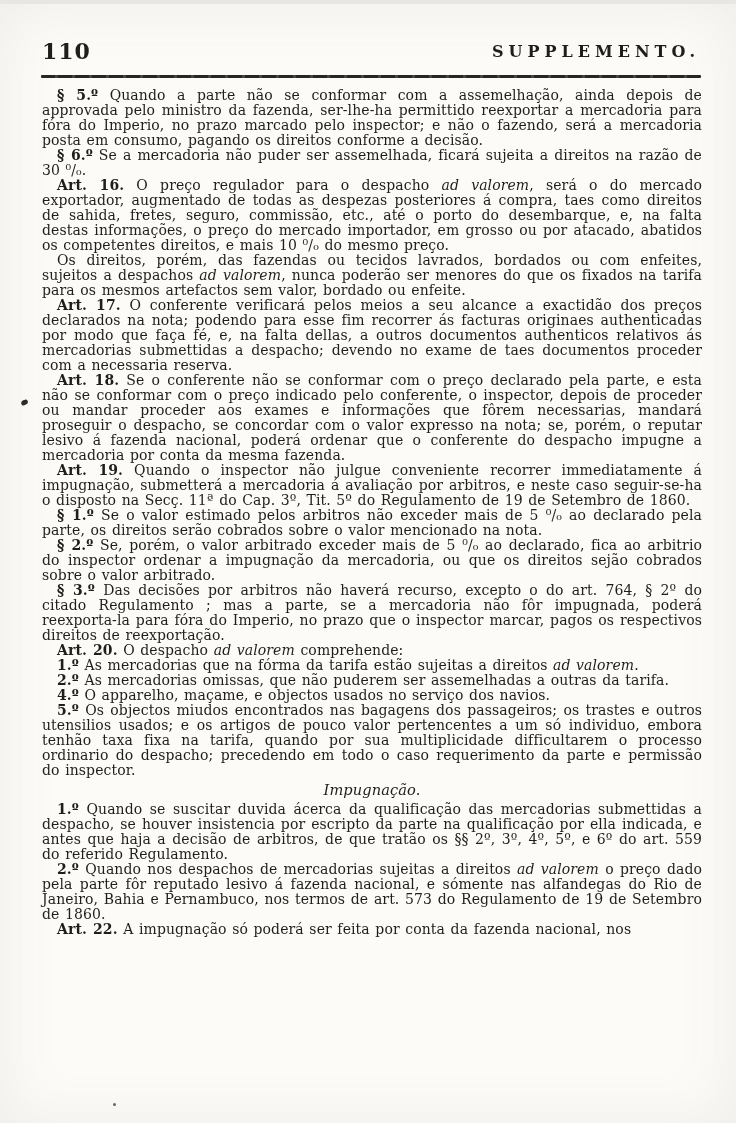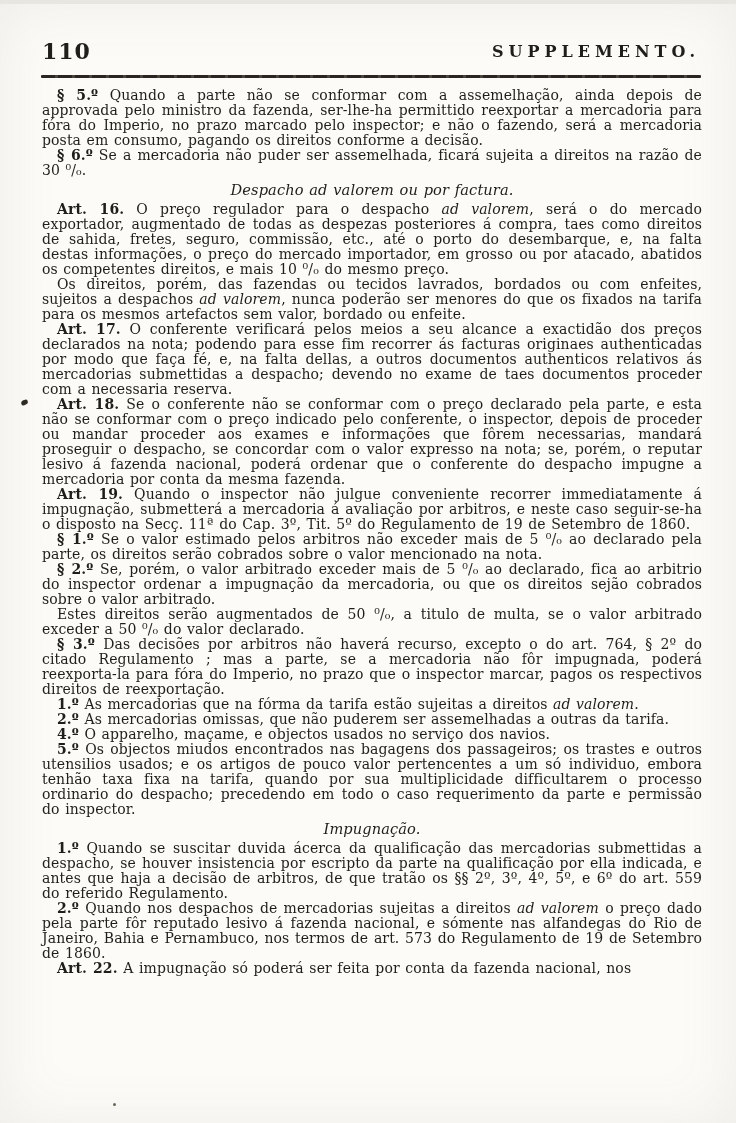--- a/index.html
+++ b/index.html
@@ -106,40 +106,39 @@
   </header>
 
   <div class="header-rule"></div>
 
   <main class="body-text">
 
     <p class="para"><b>§ 5.º</b><span> Quando a parte não se conformar com a assemelhação, ainda depois de approvada pelo ministro da fazenda, ser-lhe-ha permittido reexportar a mercadoria para fóra do Imperio, no prazo marcado pelo inspector; e não o fazendo, será a mercadoria posta em consumo, pagando os direitos conforme a decisão.</span></p>
 
     <p class="para"><b>§ 6.º</b><span> Se a mercadoria não puder ser assemelhada, ficará sujeita a direitos na razão de 30 ⁰/₀.</span></p>
 
-    <p class="para section-heading"><i>Despacho ad valorem ou por factura.</i></p>
 
     <p class="para"><b>Art. 16.</b><span> O preço regulador para o despacho </span><i>ad valorem</i><span>, será o do mercado exportador, augmentado de todas as despezas posteriores á compra, taes como direitos de sahida, fretes, seguro, commissão, etc., até o porto do desembarque, e, na falta destas informações, o preço do mercado importador, em grosso ou por atacado, abatidos os competentes direitos, e mais 10 ⁰/₀ do mesmo preço.</span></p>
 
     <p class="para"><span>Os direitos, porém, das fazendas ou tecidos lavrados, bordados ou com enfeites, sujeitos a despachos </span><i>ad valorem</i><span>, nunca poderão ser menores do que os fixados na tarifa para os mesmos artefactos sem valor, bordado ou enfeite.</span></p>
 
     <p class="para"><b>Art. 17.</b><span> O conferente verificará pelos meios a seu alcance a exactidão dos preços declarados na nota; podendo para esse fim recorrer ás facturas originaes authenticadas por modo que faça fé, e, na falta dellas, a outros documentos authenticos relativos ás mercadorias submettidas a despacho; devendo no exame de taes documentos proceder com a necessaria reserva.</span></p>
 
     <p class="para"><b>Art. 18.</b><span> Se o conferente não se conformar com o preço declarado pela parte, e esta não se conformar com o preço indicado pelo conferente, o inspector, depois de proceder ou mandar proceder aos exames e informações que fôrem necessarias, mandará proseguir o despacho, se concordar com o valor expresso na nota; se, porém, o reputar lesivo á fazenda nacional, poderá ordenar que o conferente do despacho impugne a mercadoria por conta da mesma fazenda.</span></p>
 
     <p class="para"><b>Art. 19.</b><span> Quando o inspector não julgue conveniente recorrer immediatamente á impugnação, submetterá a mercadoria á avaliação por arbitros, e neste caso seguir-se-ha o disposto na Secç. 11ª do Cap. 3º, Tit. 5º do Regulamento de 19 de Setembro de 1860.</span></p>
 
     <p class="para"><b>§ 1.º</b><span> Se o valor estimado pelos arbitros não exceder mais de 5 ⁰/₀ ao declarado pela parte, os direitos serão cobrados sobre o valor mencionado na nota.</span></p>
 
     <p class="para"><b>§ 2.º</b><span> Se, porém, o valor arbitrado exceder mais de 5 ⁰/₀ ao declarado, fica ao arbitrio do inspector ordenar a impugnação da mercadoria, ou que os direitos sejão cobrados sobre o valor arbitrado.</span></p>
 
-    <p class="para"><span>Estes direitos serão augmentados de 50 ⁰/₀, a titulo de multa, se o valor arbitrado exceder a 50 ⁰/₀ do valor declarado.</span></p>
 
     <p class="para"><b>§ 3.º</b><span> Das decisões por arbitros não haverá recurso, excepto o do art. 764, § 2º do citado Regulamento ; mas a parte, se a mercadoria não fôr impugnada, poderá reexporta-la para fóra do Imperio, no prazo que o inspector marcar, pagos os respectivos direitos de reexportação.</span></p>
 
+    <p class="para"><b>Art. 20.</b><span> O despacho </span><i>ad valorem</i><span> comprehende:</span></p>
 
     <p class="para"><b>1.º</b><span> As mercadorias que na fórma da tarifa estão sujeitas a direitos </span><i>ad valorem</i><span>.</span></p>
 
     <p class="para"><b>2.º</b><span> As mercadorias omissas, que não puderem ser assemelhadas a outras da tarifa.</span></p>
 
 
     <p class="para"><b>4.º</b><span> O apparelho, maçame, e objectos usados no serviço dos navios.</span></p>
 
     <p class="para"><b>5.º</b><span> Os objectos miudos encontrados nas bagagens dos passageiros; os trastes e outros utensilios usados; e os artigos de pouco valor pertencentes a um só individuo, embora tenhão taxa fixa na tarifa, quando por sua multiplicidade difficultarem o processo ordinario do despacho; precedendo em todo o caso requerimento da parte e permissão do inspector.</span></p>
 

